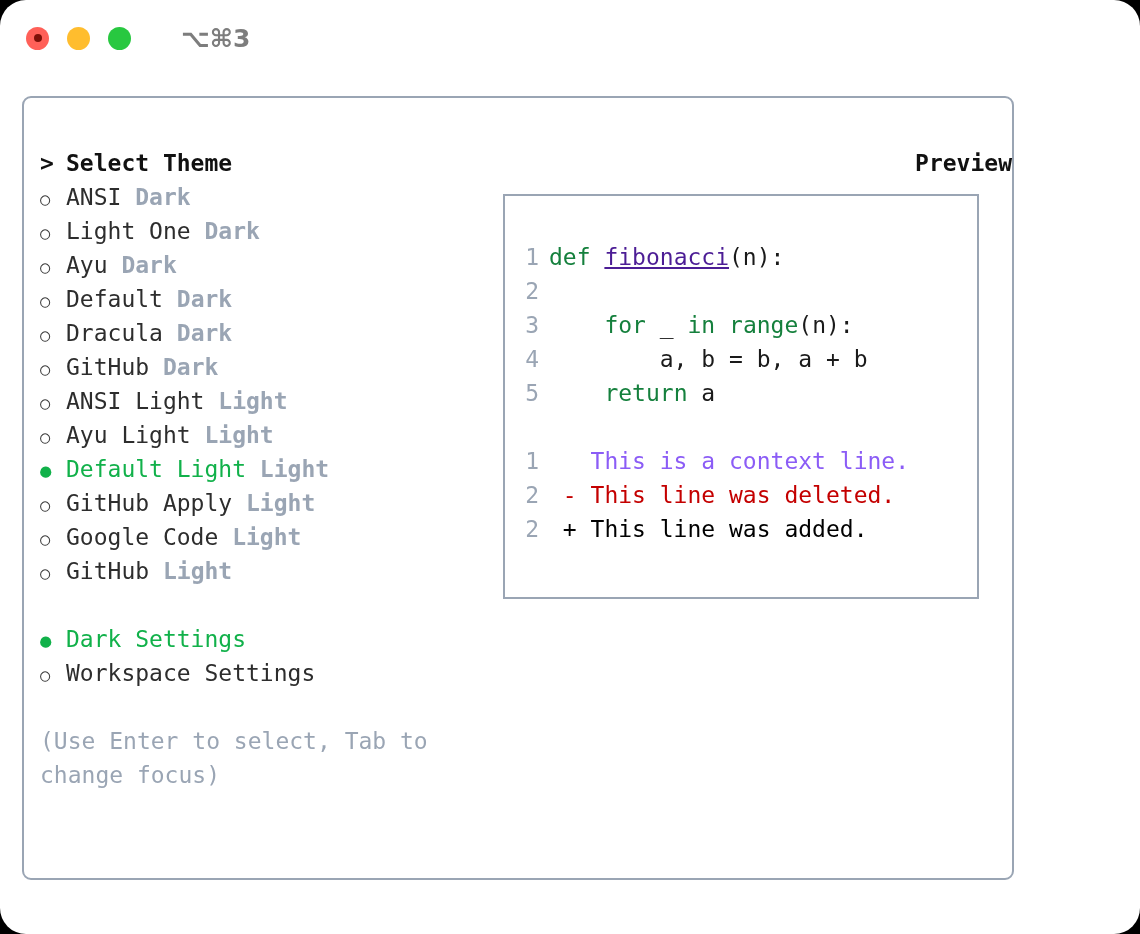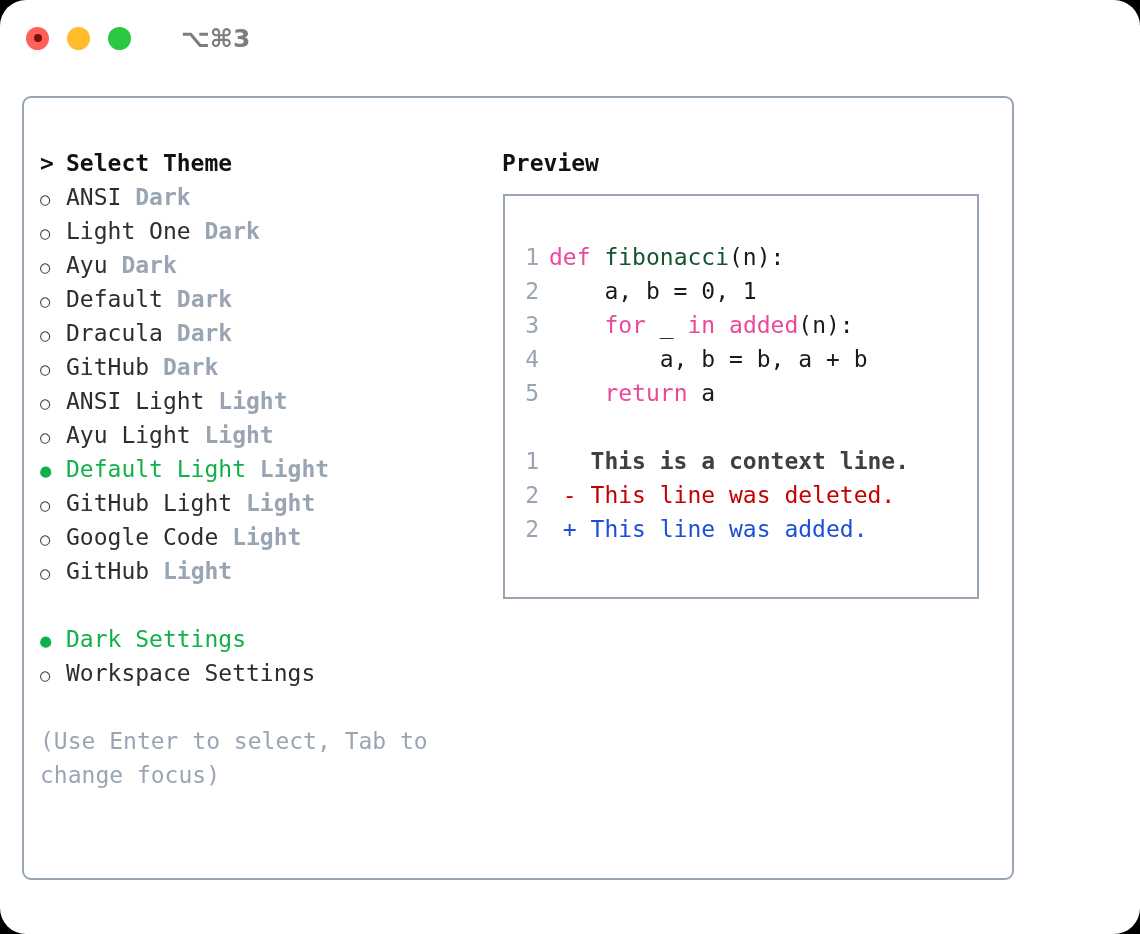--- a/index.html
+++ b/index.html
@@ -95,20 +95,21 @@
     flex: 1;
     padding: 48px 0 0 8px;
   }
 
   .pane-title {
     font-size: 23px;
     font-weight: bold;
     color: #111111;
     line-height: 34px;
     white-space: pre;
+    text-align: right;
   }
   #select-theme-header {
     display: flex;
     align-items: baseline;
   }
   .caret {
     width: 26px;
     flex: none;
     font-size: 23px;
     font-weight: bold;
@@ -173,27 +174,27 @@
     white-space: pre;
   }
   .lineno {
     width: 44px;
     flex: none;
     text-align: right;
     color: #9aa5b4;
     padding-right: 10px;
   }
   .code-body { color: #1a1a1a; }
-  .tok-kw   { color: #ec4899; }
-  .tok-fn   { color: #14532d; }
+  .tok-kw   { color: #15803d; }
+  .tok-fn   { color: #4c1d95; text-decoration: underline; }
   .tok-plain{ color: #1a1a1a; }
 
-  .diff-ctx { color: #404040; font-weight: bold; }
+  .diff-ctx { color: #8b5cf6; }
   .diff-del { color: #c40000; }
-  .diff-add { color: #1d4ed8; }
+  .diff-add { color: #000000; }
 </style>
 </head>
 <body>
 
 <div id="app-root">
 
   <div id="titlebar">
     <div class="traffic-lights">
       <div class="light red"></div>
       <div class="light yellow"></div>
@@ -214,21 +215,21 @@
         <div id="theme-list">
             <div class="opt-row"><span class="bullet">○</span><span class="opt-label">ANSI</span><span class="opt-suffix"> Dark</span></div>
             <div class="opt-row"><span class="bullet">○</span><span class="opt-label">Light One</span><span class="opt-suffix"> Dark</span></div>
             <div class="opt-row"><span class="bullet">○</span><span class="opt-label">Ayu</span><span class="opt-suffix"> Dark</span></div>
             <div class="opt-row"><span class="bullet">○</span><span class="opt-label">Default</span><span class="opt-suffix"> Dark</span></div>
             <div class="opt-row"><span class="bullet">○</span><span class="opt-label">Dracula</span><span class="opt-suffix"> Dark</span></div>
             <div class="opt-row"><span class="bullet">○</span><span class="opt-label">GitHub</span><span class="opt-suffix"> Dark</span></div>
             <div class="opt-row"><span class="bullet">○</span><span class="opt-label">ANSI Light</span><span class="opt-suffix"> Light</span></div>
             <div class="opt-row"><span class="bullet">○</span><span class="opt-label">Ayu Light</span><span class="opt-suffix"> Light</span></div>
             <div class="opt-row selected"><span class="bullet sel">●</span><span class="opt-label">Default Light</span><span class="opt-suffix"> Light</span></div>
-            <div class="opt-row"><span class="bullet">○</span><span class="opt-label">GitHub Light</span><span class="opt-suffix"> Light</span></div>
+            <div class="opt-row"><span class="bullet">○</span><span class="opt-label">GitHub Apply</span><span class="opt-suffix"> Light</span></div>
             <div class="opt-row"><span class="bullet">○</span><span class="opt-label">Google Code</span><span class="opt-suffix"> Light</span></div>
             <div class="opt-row"><span class="bullet">○</span><span class="opt-label">GitHub</span><span class="opt-suffix"> Light</span></div>
           </div>
 
         <div class="spacer-row"></div>
 
 
         <div id="apply-to-list">
             <div class="opt-row selected"><span class="bullet sel">●</span><span class="opt-label">Dark Settings</span></div>
             <div class="opt-row"><span class="bullet">○</span><span class="opt-label">Workspace Settings</span></div>
@@ -236,22 +237,22 @@
 
         <div id="hint-text">(Use Enter to select, Tab to change focus)</div>
       </div>
 
       <div id="right-pane">
         <div class="pane-title">Preview</div>
 
         <div id="preview-box">
           <div id="code-block">
               <div class="code-line"><span class="lineno">1</span><span class="code-body"><span class="tok-kw">def </span><span class="tok-fn">fibonacci</span><span class="tok-plain">(n):</span></span></div>
-              <div class="code-line"><span class="lineno">2</span><span class="code-body"><span class="tok-plain">    a, b = 0, 1</span></span></div>
-              <div class="code-line"><span class="lineno">3</span><span class="code-body"><span class="tok-plain">    </span><span class="tok-kw">for</span><span class="tok-plain"> _ </span><span class="tok-kw">in</span><span class="tok-plain"> </span><span class="tok-kw">added</span><span class="tok-plain">(n):</span></span></div>
+              <div class="code-line"><span class="lineno">2</span></div>
+              <div class="code-line"><span class="lineno">3</span><span class="code-body"><span class="tok-plain">    </span><span class="tok-kw">for</span><span class="tok-plain"> _ </span><span class="tok-kw">in</span><span class="tok-plain"> </span><span class="tok-kw">range</span><span class="tok-plain">(n):</span></span></div>
               <div class="code-line"><span class="lineno">4</span><span class="code-body"><span class="tok-plain">        a, b = b, a + b</span></span></div>
               <div class="code-line"><span class="lineno">5</span><span class="code-body"><span class="tok-plain">    </span><span class="tok-kw">return</span><span class="tok-plain"> a</span></span></div>
             </div>
           <div class="spacer-row"></div>
           <div id="diff-block">
               <div class="code-line"><span class="lineno">1</span><span class="diff-ctx">   This is a context line.</span></div>
               <div class="code-line"><span class="lineno">2</span><span class="diff-del"> - This line was deleted.</span></div>
               <div class="code-line"><span class="lineno">2</span><span class="diff-add"> + This line was added.</span></div>
             </div>
         </div>

